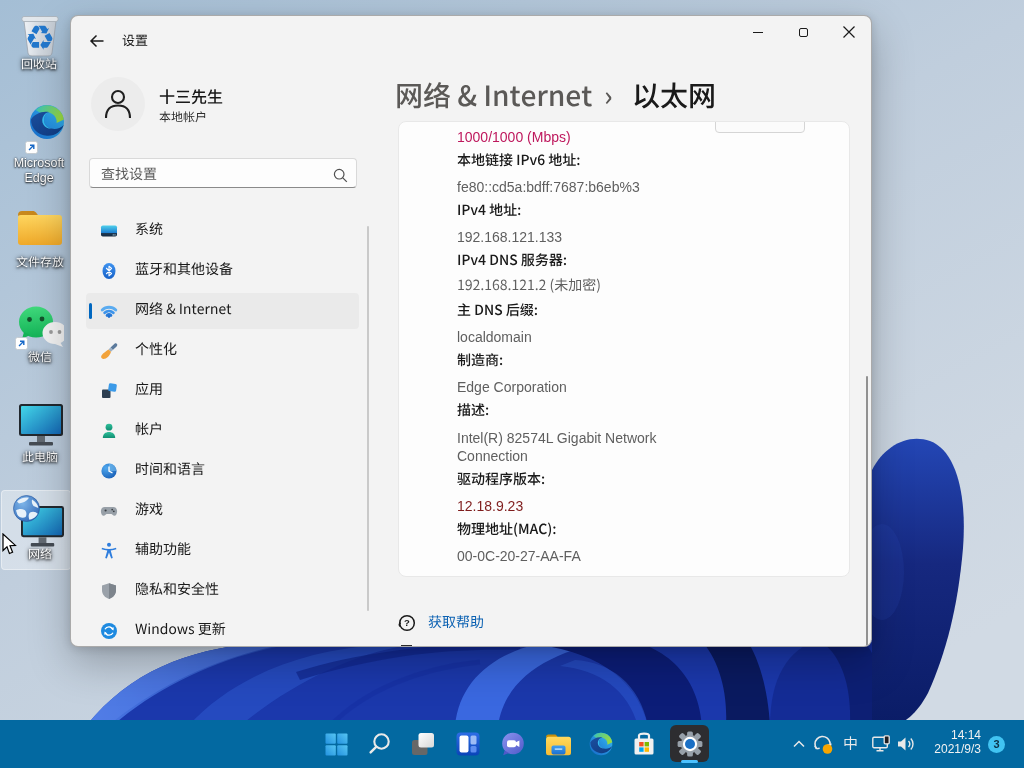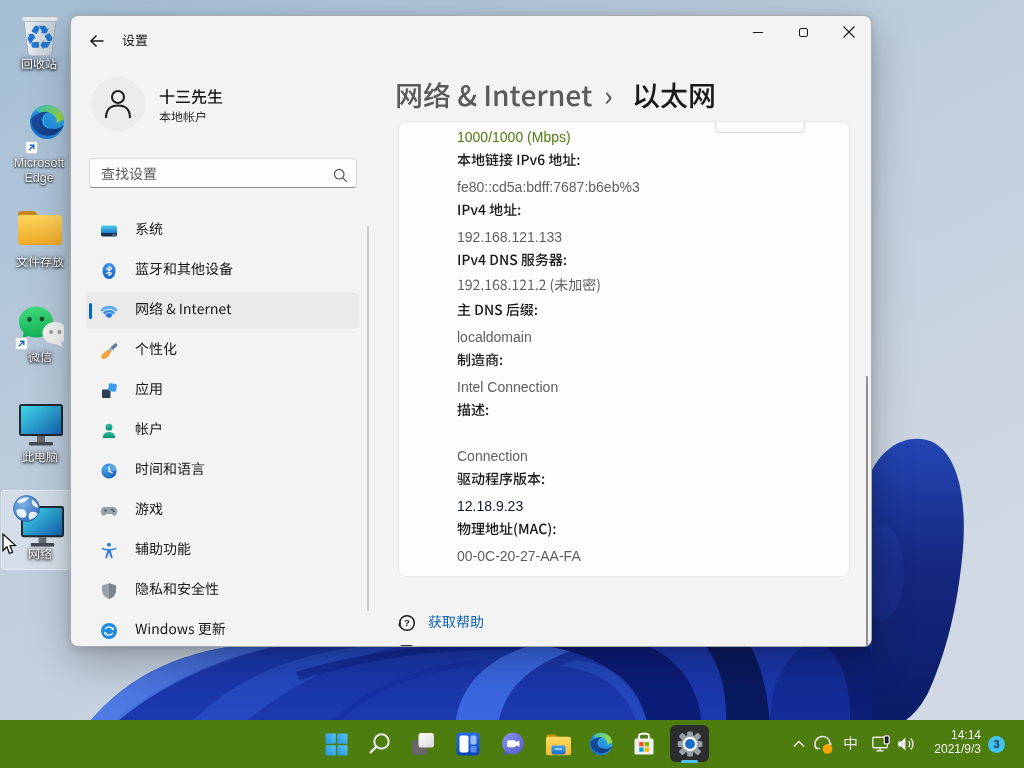--- a/index.html
+++ b/index.html
@@ -553,21 +553,21 @@
         <svg width="84.0" height="36.4" viewBox="0 0 3000 1300">
           <g transform="translate(0 860)" fill="#1a1a1a">
             <path transform="translate(0 0) scale(1 -1)" d="M367 703C424 630 488 529 514 464L600 515C570 579 507 675 448 746ZM752 804C733 368 663 119 350 -7C372 -27 409 -69 422 -89C548 -30 638 47 702 147C776 70 851 -20 889 -81L973 -19C926 51 831 152 748 233C813 377 840 563 853 799ZM138 8C165 34 206 59 494 203C486 224 474 265 469 293L255 189V771H153V187C153 137 110 100 86 85C103 69 129 30 138 8Z"></path>
             <path transform="translate(1000 0) scale(1 -1)" d="M447 844C446 767 447 678 438 585H59V488H424C387 296 290 105 33 -5C59 -25 89 -60 103 -85C214 -34 297 31 360 106C422 49 494 -27 528 -77L612 -15C573 39 489 117 423 173L396 154C452 234 487 323 510 412C586 185 710 9 903 -85C919 -58 951 -18 974 2C779 86 651 268 584 488H948V585H539C548 677 549 766 550 844Z"></path>
             <path transform="translate(2000 0) scale(1 -1)" d="M83 786V-82H178V87C199 74 233 51 246 38C304 99 349 176 386 266C413 226 437 189 455 158L514 222C491 261 457 309 419 361C444 443 463 533 478 630L392 639C383 571 371 505 356 444C320 489 282 534 247 574L192 519C236 468 283 407 327 348C292 246 244 159 178 95V696H825V36C825 18 817 12 798 11C778 10 709 9 644 13C658 -12 675 -56 680 -82C773 -82 831 -80 868 -65C906 -49 920 -21 920 35V786ZM478 519C522 468 568 409 609 349C572 239 520 148 447 82C468 70 506 44 521 30C581 92 629 170 666 262C695 214 720 168 737 130L801 188C778 237 743 297 700 360C725 441 743 531 757 628L672 637C663 570 652 507 637 447C605 490 570 532 536 570Z"></path>
           </g>
         </svg>
       </div>
       <div style="position:absolute;left:327px;top:105px;width:452px;height:456px;background:#fdfdfd;border:1px solid #e8e8e8;border-radius:8px;box-sizing:border-box;overflow:hidden">
         <div style="position:absolute;left:316px;top:-9px;width:90px;height:20px;background:#fbfbfb;border:1px solid #d5d5d5;border-radius:4px;box-sizing:border-box"></div>
-        <div style="position:absolute;left:58px;top:5px;height:20px;line-height:20px;font-size:14px;color:#4d7c0f;white-space:nowrap">1000/1000 (Mbps)</div>
+        <div style="position:absolute;left:58px;top:5px;height:20px;line-height:20px;font-size:14px;color:#be185d;white-space:nowrap">1000/1000 (Mbps)</div>
         <div style="position:absolute;left:58px;top:31px;">
           <svg width="123.5" height="18.2" viewBox="0 0 8820 1300">
             <g transform="translate(0 860)" fill="#1a1a1a">
               <path transform="translate(0 0) scale(1 -1)" d="M449 544V191H230C314 288 386 411 437 544ZM549 544H559C609 412 680 288 765 191H549ZM449 844V641H62V544H340C272 382 158 228 31 147C54 129 85 94 101 71C145 103 187 142 226 187V95H449V-84H549V95H772V183C810 141 850 104 893 74C910 100 944 137 968 157C838 235 723 385 655 544H940V641H549V844Z"></path>
               <path transform="translate(1000 0) scale(1 -1)" d="M425 749V480L321 436L357 352L425 381V90C425 -31 461 -63 585 -63C613 -63 788 -63 818 -63C928 -63 957 -17 970 122C944 127 908 142 886 157C879 47 869 22 812 22C775 22 622 22 591 22C526 22 516 33 516 89V421L628 469V144H717V507L833 557C833 403 832 309 828 289C824 268 815 265 801 265C791 265 763 265 743 266C753 246 761 210 764 185C793 185 834 186 862 196C893 205 911 227 915 269C921 309 924 446 924 636L928 652L861 677L844 664L825 649L717 603V844H628V566L516 518V749ZM28 162 65 67C156 107 270 160 377 211L356 295L251 251V518H362V607H251V832H162V607H38V518H162V214C111 193 65 175 28 162Z"></path>
               <path transform="translate(2000 0) scale(1 -1)" d="M349 788C376 729 406 649 418 598L500 626C486 677 455 753 426 812ZM47 343V261H151V90C151 39 121 4 102 -11C116 -25 140 -57 149 -75C164 -55 190 -34 344 77C335 93 323 126 317 149L236 93V261H343V343H236V468H318V549H92C114 580 134 616 151 655H338V737H185C195 765 204 793 211 821L131 842C109 751 71 661 23 601C38 581 61 535 68 516L85 538V468H151V343ZM527 299V217H713V59H797V217H954V299H797V414H934L935 493H797V607H713V493H625C647 539 670 592 690 648H958V729H718C729 763 739 797 747 830L658 847C651 808 642 767 631 729H517V648H607C591 599 576 561 569 545C553 508 538 483 522 478C531 457 545 416 549 399C558 408 591 414 629 414H713V299ZM496 500H326V414H410V96C375 79 336 47 301 9L361 -79C395 -26 437 29 464 29C483 29 511 5 546 -18C600 -51 660 -66 744 -66C806 -66 902 -63 953 -59C954 -34 966 12 976 37C909 28 807 24 746 24C669 24 608 32 559 63C533 79 514 94 496 103Z"></path>
               <path transform="translate(3000 0) scale(1 -1)" d="M151 843V648H39V560H151V357C104 343 60 331 25 323L47 232L151 264V24C151 11 146 7 134 7C123 7 88 7 50 8C62 -17 73 -57 76 -80C136 -81 176 -77 202 -62C228 -47 238 -23 238 24V291L333 321L320 407L238 382V560H331V648H238V843ZM565 823C578 800 593 772 605 746H383V665H931V746H703C690 775 672 809 653 836ZM760 661C743 617 710 555 684 514H532L595 541C583 574 554 625 526 663L453 634C479 597 504 548 516 514H350V432H955V514H775C798 550 824 594 847 636ZM394 132C456 113 524 89 591 61C524 28 436 8 321 -3C335 -22 351 -56 358 -82C501 -62 608 -31 687 20C764 -16 834 -53 881 -86L940 -14C894 16 830 49 759 81C800 126 829 182 849 252H966V332H619C634 360 648 388 659 415L572 432C559 400 542 366 523 332H336V252H477C449 207 420 166 394 132ZM754 252C736 197 710 153 673 117C623 137 572 156 524 172C540 196 557 224 574 252Z"></path>
               <path transform="translate(4225 0) scale(1 -1)" d="M97 0H213V737H97Z"></path>
               <path transform="translate(4534 0) scale(1 -1)" d="M97 0H213V279H324C484 279 602 353 602 513C602 680 484 737 320 737H97ZM213 373V643H309C426 643 487 611 487 513C487 418 430 373 314 373Z"></path>
               <path transform="translate(5182 0) scale(1 -1)" d="M207 0H342L531 551H419L325 254C310 200 293 144 277 90H273C257 144 241 200 225 254L131 551H14Z"></path>
@@ -651,45 +651,46 @@
         <div style="position:absolute;left:58px;top:231px;">
           <svg width="46.2" height="18.2" viewBox="0 0 3298 1300">
             <g transform="translate(0 860)" fill="#1a1a1a">
               <path transform="translate(0 0) scale(1 -1)" d="M662 756V197H750V756ZM841 831V36C841 20 835 15 820 15C802 14 747 14 691 16C704 -12 717 -55 721 -81C797 -81 854 -79 887 -63C920 -47 932 -20 932 36V831ZM130 823C110 727 76 626 32 560C54 552 91 538 111 527H41V440H279V352H84V-3H169V267H279V-83H369V267H485V87C485 77 482 74 473 74C462 73 433 73 396 74C407 51 419 18 421 -7C474 -7 513 -6 539 8C565 22 571 46 571 85V352H369V440H602V527H369V619H562V705H369V839H279V705H191C201 738 210 772 217 805ZM279 527H116C132 553 147 584 160 619H279Z"></path>
               <path transform="translate(1000 0) scale(1 -1)" d="M60 757C115 708 181 639 210 593L285 650C253 696 185 761 130 807ZM472 303H784V171H472ZM383 380V94H877V380ZM588 844V724H483C495 753 506 783 515 813L427 832C401 742 357 651 301 592C323 582 363 560 381 547C403 574 424 607 444 643H588V534H307V453H952V534H681V643H910V724H681V844ZM260 460H45V372H169V92C129 74 84 41 43 3L101 -80C147 -24 197 27 229 27C248 27 278 1 315 -21C379 -58 461 -67 580 -67C686 -67 861 -62 949 -56C950 -31 965 14 976 38C869 24 696 17 583 17C476 17 388 22 328 58C297 75 278 91 260 100Z"></path>
               <path transform="translate(2000 0) scale(1 -1)" d="M433 825C445 800 457 770 468 742H58V661H337L269 638C288 604 312 557 324 526H111V-82H202V449H805V12C805 -3 799 -8 783 -8C768 -9 710 -9 653 -7C665 -27 676 -57 680 -79C764 -79 816 -78 849 -66C882 -54 893 -34 893 11V526H676C699 559 724 599 747 638L645 659C631 620 604 567 580 526H339L416 555C404 582 378 627 358 661H944V742H575C563 774 544 815 527 849ZM552 394C616 346 703 280 746 239L802 303C757 342 669 405 606 449ZM396 439C350 394 279 346 220 312C232 294 253 251 259 236C275 246 292 258 309 271V-2H389V42H687V278H319C370 317 424 364 463 407ZM389 210H609V109H389Z"></path>
               <path transform="translate(3000 0) scale(1 -1)" d="M149 380C193 380 227 413 227 460C227 508 193 542 149 542C106 542 72 508 72 460C72 413 106 380 149 380ZM149 -14C193 -14 227 21 227 68C227 115 193 149 149 149C106 149 72 115 72 68C72 21 106 -14 149 -14Z"></path>
             </g>
           </svg>
         </div>
-        <div style="position:absolute;left:58px;top:255px;height:20px;line-height:20px;font-size:14px;color:#5f5f5f;white-space:nowrap">Intel Connection</div>
+        <div style="position:absolute;left:58px;top:255px;height:20px;line-height:20px;font-size:14px;color:#5f5f5f;white-space:nowrap">Edge Corporation</div>
         <div style="position:absolute;left:58px;top:281px;">
           <svg width="32.2" height="18.2" viewBox="0 0 2298 1300">
             <g transform="translate(0 860)" fill="#1a1a1a">
               <path transform="translate(0 0) scale(1 -1)" d="M738 844V706H578V844H488V706H359V620H488V497H578V620H738V497H830V620H955V706H830V844ZM484 175H614V52H484ZM484 256V376H614V256ZM831 175V52H699V175ZM831 256H699V376H831ZM398 459V-81H484V-31H831V-76H922V459ZM153 843V648H40V560H153V358L25 323L47 232L153 264V30C153 16 149 12 136 12C124 12 87 12 47 13C59 -12 70 -52 72 -74C136 -75 177 -72 204 -57C231 -42 240 -18 240 30V291L347 325L335 410L240 383V560H340V648H240V843Z"></path>
               <path transform="translate(1000 0) scale(1 -1)" d="M717 786C758 748 810 694 835 660L910 709C884 742 830 794 789 830ZM58 758C112 700 176 621 204 570L284 620C253 671 187 748 133 802ZM584 835V655H319V567H539C484 424 396 284 301 210C322 193 352 160 367 139C451 214 527 333 584 465V74H679V461C760 365 840 257 879 182L953 237C902 327 791 463 694 567H943V655H679V835ZM271 486H44V398H181V115C135 97 84 58 34 11L93 -71C143 -11 195 44 230 44C255 44 286 15 331 -8C403 -47 489 -57 608 -57C704 -57 871 -52 940 -47C942 -21 957 23 967 47C870 36 719 28 610 28C504 28 415 35 349 69C315 87 291 104 271 115Z"></path>
               <path transform="translate(2000 0) scale(1 -1)" d="M149 380C193 380 227 413 227 460C227 508 193 542 149 542C106 542 72 508 72 460C72 413 106 380 149 380ZM149 -14C193 -14 227 21 227 68C227 115 193 149 149 149C106 149 72 115 72 68C72 21 106 -14 149 -14Z"></path>
             </g>
           </svg>
         </div>
+        <div style="position:absolute;left:58px;top:306px;height:20px;line-height:20px;font-size:14px;color:#5f5f5f;white-space:nowrap">Intel(R) 82574L Gigabit Network</div>
         <div style="position:absolute;left:58px;top:324px;height:20px;line-height:20px;font-size:14px;color:#5f5f5f;white-space:nowrap">Connection</div>
         <div style="position:absolute;left:58px;top:350px;">
           <svg width="88.2" height="18.2" viewBox="0 0 6298 1300">
             <g transform="translate(0 860)" fill="#1a1a1a">
               <path transform="translate(0 0) scale(1 -1)" d="M24 158 41 81C115 100 203 123 290 146L283 217C186 194 91 171 24 158ZM945 789H454V-45H965V40H542V702H945ZM93 651C88 541 75 392 63 303H327C315 110 301 33 282 12C273 1 263 0 246 0C228 0 183 1 136 5C150 -17 159 -49 161 -72C209 -75 256 -75 282 -73C312 -70 333 -62 352 -40C383 -6 396 90 411 342C412 353 412 378 412 378H339C352 486 366 666 374 805H292V803H61V722H288C281 603 269 469 257 378H153C162 460 170 563 175 647ZM826 652C806 588 782 525 755 464C715 522 672 579 632 630L564 588C613 523 665 449 713 375C666 285 612 203 554 140C575 126 610 96 626 79C675 138 723 210 766 291C809 220 845 154 868 101L944 153C915 216 867 297 812 381C850 460 883 545 911 631Z"></path>
               <path transform="translate(1000 0) scale(1 -1)" d="M86 764V680H475V764ZM637 827C637 756 637 687 635 619H506V528H632C620 305 582 110 452 -13C476 -27 508 -60 523 -83C668 57 711 278 724 528H854C843 190 831 63 807 34C797 21 786 18 769 18C748 18 700 18 647 23C663 -3 674 -42 676 -69C728 -72 781 -73 813 -69C846 -64 868 -54 890 -24C924 21 935 165 948 574C948 587 948 619 948 619H728C730 687 731 757 731 827ZM90 33C116 49 155 61 420 125L436 66L518 94C501 162 457 279 419 366L343 345C360 302 379 252 395 204L186 158C223 243 257 345 281 442H493V529H51V442H184C160 330 121 219 107 188C91 150 77 125 60 119C70 96 85 52 90 33Z"></path>
               <path transform="translate(2000 0) scale(1 -1)" d="M549 724H821V559H549ZM461 804V479H913V804ZM449 217V136H636V24H384V-60H966V24H730V136H921V217H730V321H944V403H426V321H636V217ZM352 832C277 797 149 768 37 750C48 730 60 698 64 677C107 683 154 690 200 699V563H45V474H187C149 367 86 246 25 178C40 155 62 116 71 90C117 147 162 233 200 324V-83H292V333C322 292 355 244 370 217L425 291C405 315 319 404 292 427V474H410V563H292V720C337 731 380 744 417 759Z"></path>
               <path transform="translate(3000 0) scale(1 -1)" d="M371 424C429 398 498 365 557 334H240V254H534V20C534 6 529 2 510 1C491 0 421 0 354 3C367 -23 381 -59 385 -85C474 -85 536 -85 577 -72C618 -58 630 -34 630 18V254H812C785 212 755 171 729 142L804 106C852 158 906 239 952 312L884 340L869 334H704L712 342C694 353 672 364 648 377C729 423 809 486 867 546L807 592L786 588H293V511H703C664 477 615 441 569 416C521 438 470 460 428 478ZM466 825C479 798 494 765 505 736H115V461C115 314 108 108 26 -35C47 -45 89 -72 105 -88C193 66 208 302 208 460V648H954V736H614C600 769 577 816 558 850Z"></path>
               <path transform="translate(4000 0) scale(1 -1)" d="M98 821V428C98 280 90 95 27 -30C48 -42 80 -70 95 -88C152 11 174 143 181 274H299V-82H386V358H184L185 429V489H442V573H362V846H276V573H185V821ZM839 473C820 373 789 285 747 212C704 288 673 377 651 473ZM480 780V438C480 292 471 94 396 -38C419 -50 454 -76 471 -91C559 54 571 268 571 438V473H577C603 345 641 229 695 133C645 69 585 21 519 -10C538 -28 563 -64 575 -87C640 -52 698 -6 748 52C791 -5 842 -52 903 -87C917 -63 946 -28 967 -11C902 21 848 69 802 127C870 234 917 373 939 548L882 562L867 559H571V704C704 714 847 731 955 756L899 837C794 811 627 790 480 780Z"></path>
               <path transform="translate(5000 0) scale(1 -1)" d="M449 544V191H230C314 288 386 411 437 544ZM549 544H559C609 412 680 288 765 191H549ZM449 844V641H62V544H340C272 382 158 228 31 147C54 129 85 94 101 71C145 103 187 142 226 187V95H449V-84H549V95H772V183C810 141 850 104 893 74C910 100 944 137 968 157C838 235 723 385 655 544H940V641H549V844Z"></path>
               <path transform="translate(6000 0) scale(1 -1)" d="M149 380C193 380 227 413 227 460C227 508 193 542 149 542C106 542 72 508 72 460C72 413 106 380 149 380ZM149 -14C193 -14 227 21 227 68C227 115 193 149 149 149C106 149 72 115 72 68C72 21 106 -14 149 -14Z"></path>
             </g>
           </svg>
         </div>
-        <div style="position:absolute;left:58px;top:374px;height:20px;line-height:20px;font-size:14px;color:#0f172a;white-space:nowrap">12.18.9.23</div>
+        <div style="position:absolute;left:58px;top:374px;height:20px;line-height:20px;font-size:14px;color:#7f1d1d;white-space:nowrap">12.18.9.23</div>
         <div style="position:absolute;left:58px;top:400px;">
           <svg width="99.5" height="18.2" viewBox="0 0 7108 1300">
             <g transform="translate(0 860)" fill="#1a1a1a">
               <path transform="translate(0 0) scale(1 -1)" d="M526 844C494 694 436 551 354 462C375 449 411 422 427 408C469 458 506 522 537 594H608C561 439 478 279 374 198C400 185 430 162 448 144C555 239 643 425 688 594H755C703 349 599 109 435 -8C462 -22 495 -46 513 -64C677 68 785 334 836 594H864C847 212 825 68 797 33C785 20 775 16 759 16C740 16 703 16 661 20C676 -6 685 -45 687 -73C731 -75 774 -76 801 -71C833 -66 854 -57 875 -26C915 23 935 183 956 636C957 649 957 682 957 682H571C587 729 601 778 612 828ZM88 787C77 666 59 540 24 457C43 447 78 426 93 414C109 453 123 501 134 554H215V343C146 323 82 306 32 293L56 202L215 251V-84H303V278L421 315L409 399L303 368V554H397V644H303V844H215V644H151C158 687 163 730 168 774Z"></path>
               <path transform="translate(1000 0) scale(1 -1)" d="M492 534H624V424H492ZM705 534H834V424H705ZM492 719H624V610H492ZM705 719H834V610H705ZM323 34V-52H970V34H712V154H937V240H712V343H924V800H406V343H616V240H397V154H616V34ZM30 111 53 14C144 44 262 84 371 121L355 211L250 177V405H347V492H250V693H362V781H41V693H160V492H51V405H160V149C112 134 67 121 30 111Z"></path>
               <path transform="translate(2000 0) scale(1 -1)" d="M425 749V480L321 436L357 352L425 381V90C425 -31 461 -63 585 -63C613 -63 788 -63 818 -63C928 -63 957 -17 970 122C944 127 908 142 886 157C879 47 869 22 812 22C775 22 622 22 591 22C526 22 516 33 516 89V421L628 469V144H717V507L833 557C833 403 832 309 828 289C824 268 815 265 801 265C791 265 763 265 743 266C753 246 761 210 764 185C793 185 834 186 862 196C893 205 911 227 915 269C921 309 924 446 924 636L928 652L861 677L844 664L825 649L717 603V844H628V566L516 518V749ZM28 162 65 67C156 107 270 160 377 211L356 295L251 251V518H362V607H251V832H162V607H38V518H162V214C111 193 65 175 28 162Z"></path>
               <path transform="translate(3000 0) scale(1 -1)" d="M427 624V43H311V-48H967V43H743V412H949V503H743V837H648V43H519V624ZM30 174 65 81C159 119 280 170 393 219L376 301L260 257V518H384V607H260V831H171V607H40V518H171V224C118 204 69 187 30 174Z"></path>
               <path transform="translate(4000 0) scale(1 -1)" d="M237 -199 309 -167C223 -24 184 145 184 313C184 480 223 649 309 793L237 825C144 673 89 510 89 313C89 114 144 -47 237 -199Z"></path>
               <path transform="translate(4356 0) scale(1 -1)" d="M97 0H202V364C202 430 193 525 186 592H190L249 422L378 71H450L578 422L637 592H642C635 525 626 430 626 364V0H734V737H599L467 364C451 316 436 265 419 216H414C398 265 382 316 365 364L231 737H97Z"></path>
               <path transform="translate(5186 0) scale(1 -1)" d="M0 0H119L181 209H437L499 0H622L378 737H244ZM209 301 238 400C262 480 285 561 307 645H311C334 562 356 480 380 400L409 301Z"></path>
@@ -712,21 +713,21 @@
             <path transform="translate(0 0) scale(1 -1)" d="M709 554C761 518 819 465 846 427L900 468C872 506 812 557 760 590ZM608 596V448L607 413H373V343H601C584 220 527 78 345 -34C364 -47 388 -66 401 -82C551 11 621 125 653 238C704 94 784 -17 904 -78C914 -59 937 -32 954 -18C815 43 729 176 685 343H942V413H678V448V596ZM633 840V760H373V840H299V760H62V692H299V610H373V692H633V615H707V692H942V760H707V840ZM325 590C304 566 278 541 248 517C221 548 186 578 143 606L94 566C136 538 168 509 193 478C146 447 93 418 41 396C55 383 76 361 86 346C135 368 184 395 230 425C246 396 257 365 264 334C215 265 119 190 39 156C55 142 74 117 84 99C148 134 221 192 275 251L276 211C276 109 268 38 244 9C236 -1 227 -6 213 -7C191 -10 153 -10 108 -7C121 -26 130 -53 131 -74C172 -76 209 -76 242 -70C264 -67 282 -57 295 -42C335 5 346 93 346 207C346 296 337 384 287 465C325 494 359 525 386 556Z"></path>
             <path transform="translate(1000 0) scale(1 -1)" d="M850 656C826 508 784 379 730 271C679 382 645 513 623 656ZM506 728V656H556C584 480 625 323 688 196C628 100 557 26 479 -23C496 -37 517 -62 528 -80C602 -29 670 38 727 123C777 42 839 -24 915 -73C927 -54 950 -27 967 -14C886 34 821 104 770 192C847 329 903 503 929 718L883 730L870 728ZM38 130 55 58 356 110V-78H429V123L518 140L514 204L429 190V725H502V793H48V725H115V141ZM187 725H356V585H187ZM187 520H356V375H187ZM187 309H356V178L187 152Z"></path>
             <path transform="translate(2000 0) scale(1 -1)" d="M274 840V761H66V700H274V627H87V568H274V544C274 528 272 510 266 490H50V429H237C206 384 154 340 69 311C86 297 110 273 122 257C231 300 291 366 322 429H540V490H344C348 510 350 528 350 544V568H513V627H350V700H534V761H350V840ZM584 798V303H656V733H827C800 690 767 640 734 596C822 547 855 502 855 466C855 445 848 431 830 423C818 419 803 416 788 415C759 413 723 414 680 418C692 401 702 374 704 355C743 351 786 352 820 355C840 357 863 363 880 371C913 389 930 417 929 461C929 506 900 554 814 607C856 657 900 718 938 770L886 801L873 798ZM150 262V-26H226V194H458V-78H536V194H789V58C789 45 785 41 768 40C752 40 693 40 629 41C639 23 651 -4 655 -24C739 -24 792 -24 824 -13C856 -2 866 19 866 56V262H536V341H458V262Z"></path>
             <path transform="translate(3000 0) scale(1 -1)" d="M633 840C633 763 633 686 631 613H466V542H628C614 300 563 93 371 -26C389 -39 414 -64 426 -82C630 52 685 279 700 542H856C847 176 837 42 811 11C802 -1 791 -4 773 -4C752 -4 700 -3 643 1C656 -19 664 -50 666 -71C719 -74 773 -75 804 -72C836 -69 857 -60 876 -33C909 10 919 153 929 576C929 585 929 613 929 613H703C706 687 706 763 706 840ZM34 95 48 18C168 46 336 85 494 122L488 190L433 178V791H106V109ZM174 123V295H362V162ZM174 509H362V362H174ZM174 576V723H362V576Z"></path>
           </g>
         </svg>
       </div>
       <div style="position:absolute;left:330px;top:628.5px;width:11px;height:2.5px;background:#2b2b2b"></div>
       <div style="position:absolute;left:794.5px;top:360px;width:2.5px;height:270px;background:#919191;border-radius:1px"></div>
     </div>
-<div style="position:absolute;left:0;top:720px;width:1024px;height:48px;background:#4d7c0f">
+<div style="position:absolute;left:0;top:720px;width:1024px;height:48px;background:#0369a1">
       <div style="position:absolute;left:325.0px;top:12.5px">
         <svg width="23" height="23" viewBox="0 0 23 23">
           <defs>
             <linearGradient id="tst" x1="0" y1="1" x2="1" y2="0">
               <stop offset="0" stop-color="#2492e0"></stop>
               <stop offset="1" stop-color="#56c5f2"></stop>
             </linearGradient>
           </defs>
           <g fill="url(#tst)">
             <rect x="0.5" y="0.5" width="10.3" height="10.3" rx="1"></rect>

